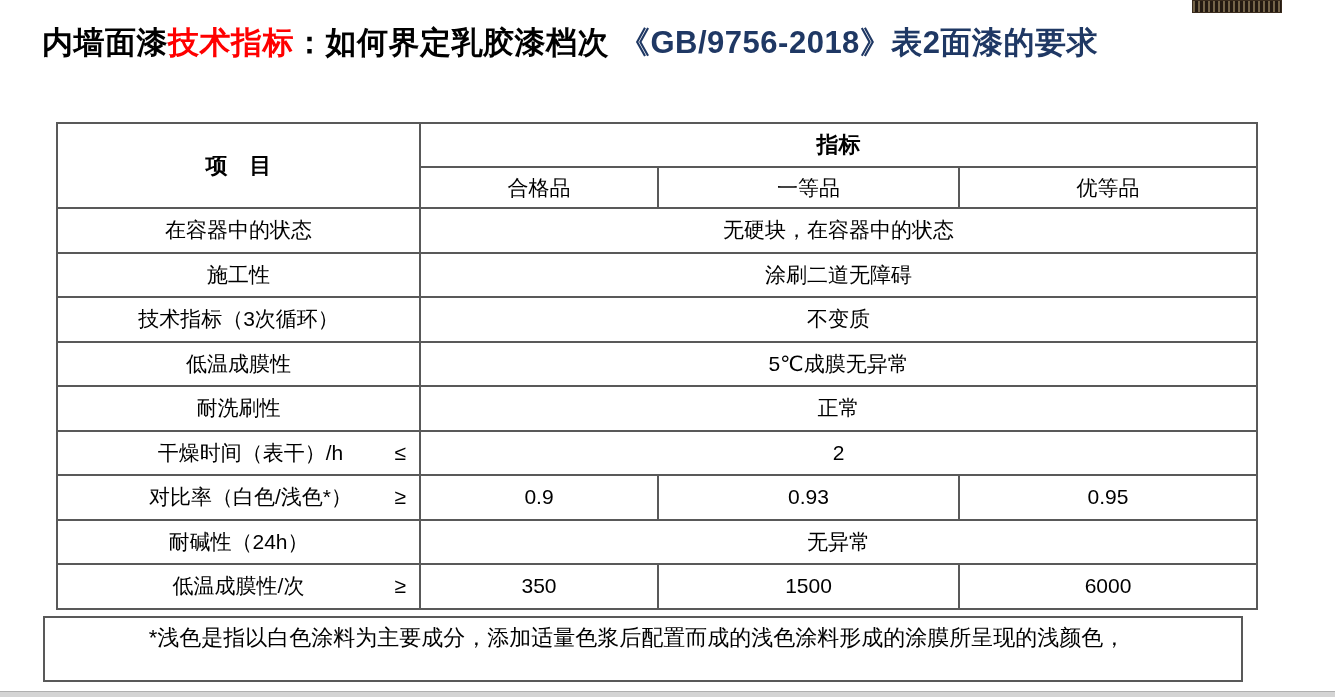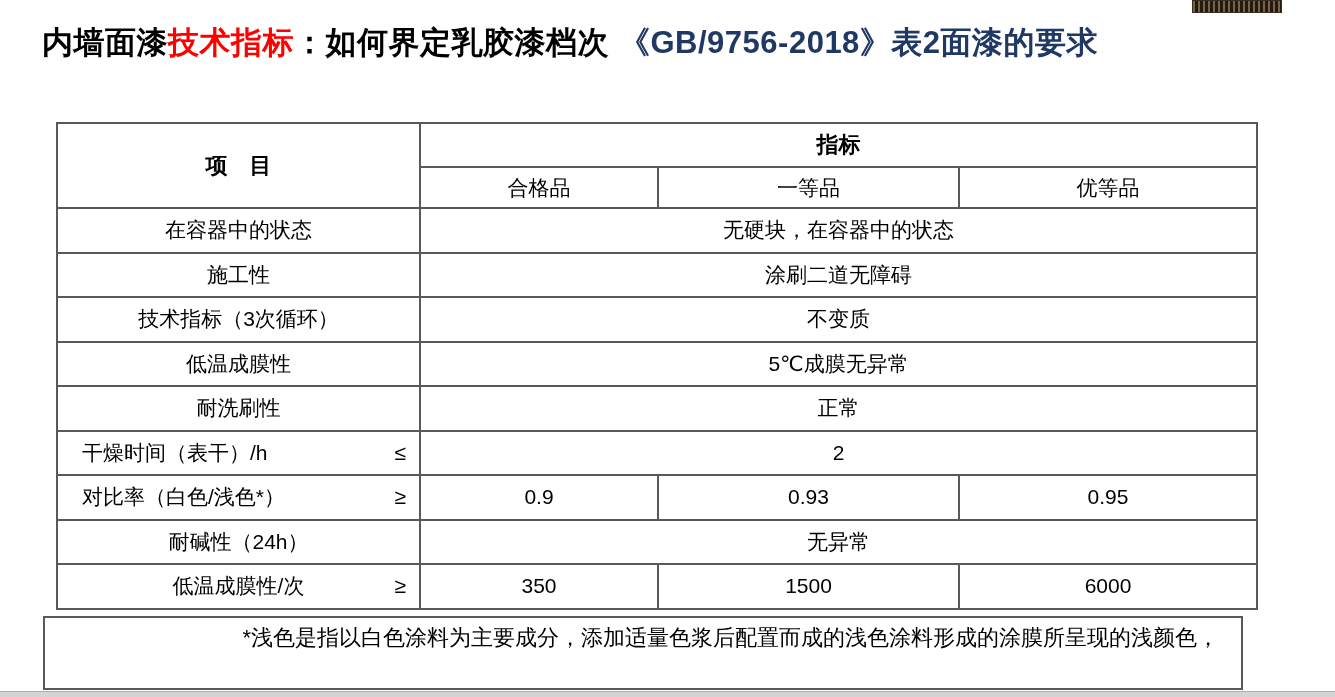--- a/index.html
+++ b/index.html
@@ -28,29 +28,29 @@
   .spec-table th,.spec-table td{
     border:2px solid #595959;
     font-size:21px;font-weight:normal;text-align:center;vertical-align:middle;
     padding:0;overflow:hidden;
   }
   .spec-table thead tr.h1 th{height:42px;}
   .spec-table thead tr.h2 th{height:39px;text-align:center;}
   .spec-table tbody tr{height:44.5px;}
   .spec-table th.bold{font-weight:bold;font-size:22px;}
   td.label-cell{position:relative;}
-  td.label-cell.left{text-align:left;padding-left:24px;}
+  td.label-cell.left{text-align:center;padding-left:24px;}
   td.label-cell .sym{
     position:absolute;right:13px;top:50%;transform:translateY(-50%);
     font-size:21px;
   }
   .footnote{
-    position:absolute;left:43px;top:616px;width:1200px;height:74px;
+    position:absolute;left:43px;top:616px;width:1200px;height:66px;
     border:2px solid #595959;box-sizing:border-box;
-    padding:4px 22px 0 10px;font-size:22px;line-height:32px;text-align:right;
+    padding:4px 22px 0 10px;font-size:22px;line-height:32px;text-align:center;
   }
   .bottom-bar{
     position:absolute;left:0;bottom:0;width:1335px;height:6px;
     background:#D4D4D4;border-top:1px solid #AFAFAF;box-sizing:border-box;
   }
 </style>
 </head>
 <body>
 
 <div class="watermark"></div>

